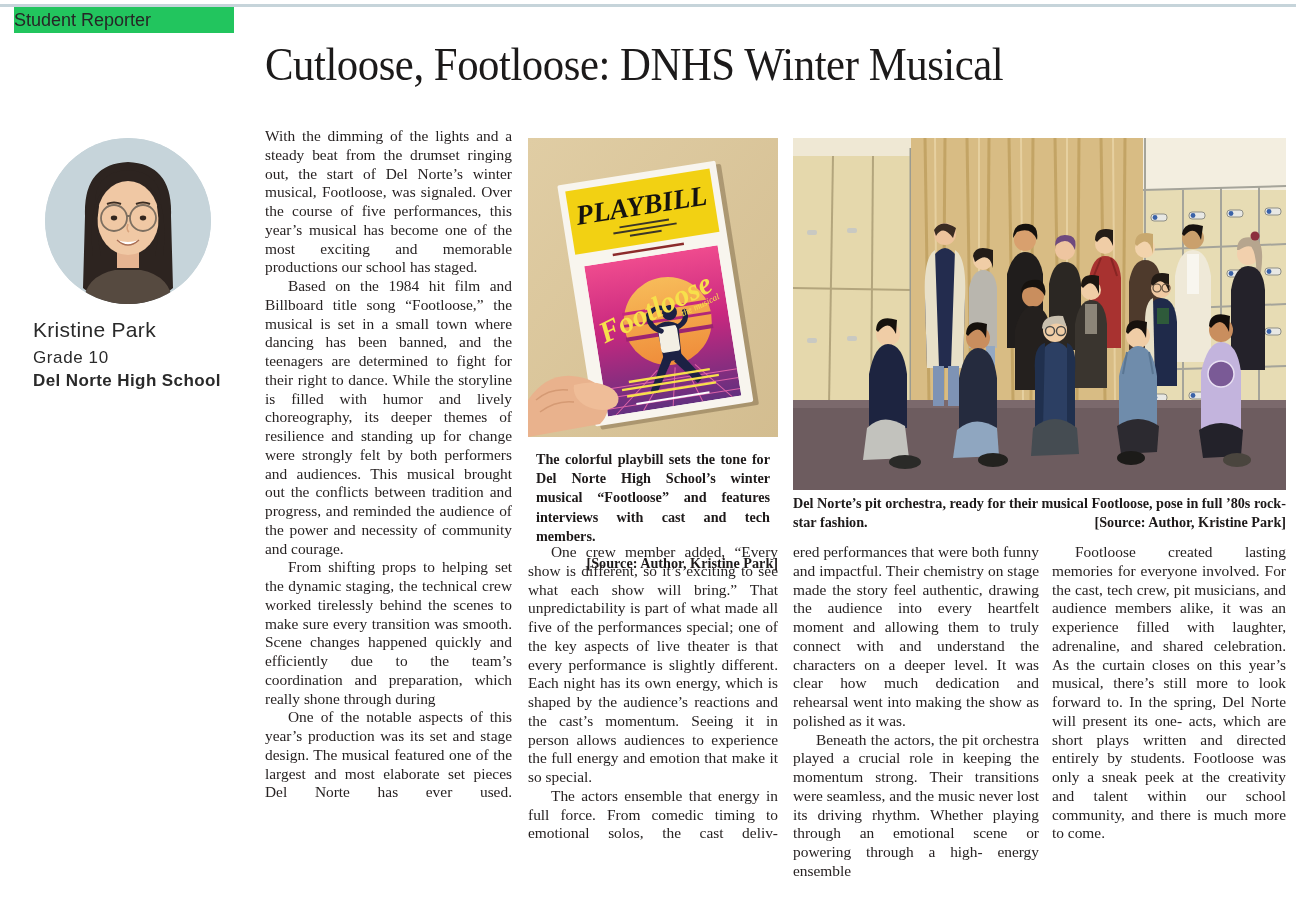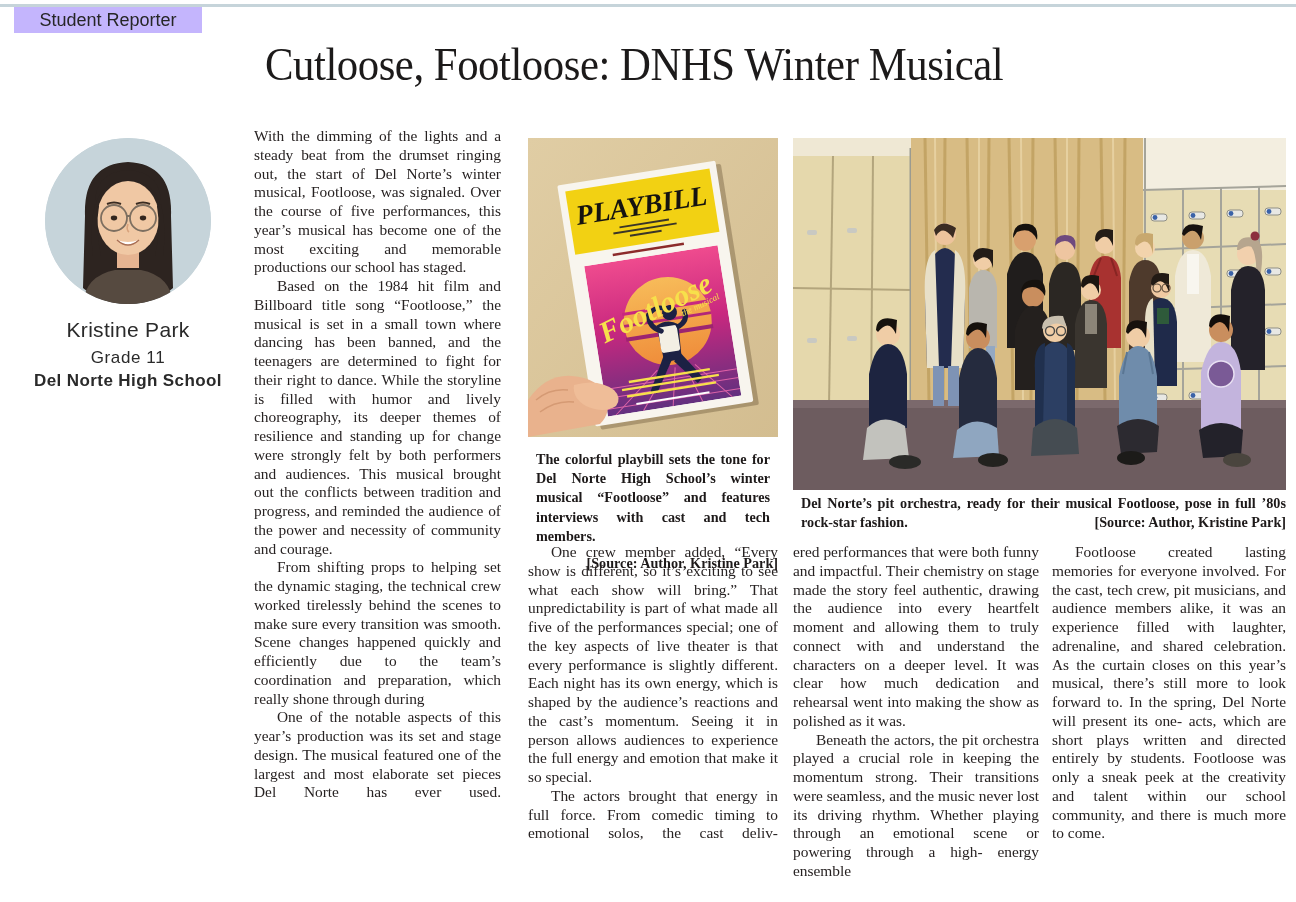--- a/index.html
+++ b/index.html
@@ -2,53 +2,53 @@
 <html><head>
 <meta charset="utf-8">
 <style>
   html,body{margin:0;padding:0;}
   body{
     width:1296px;height:902px;position:relative;background:#ffffff;
     font-family:"Liberation Serif", serif;color:#272222;overflow:hidden;
   }
   .topline{position:absolute;left:0;top:4px;width:1296px;height:3px;background:#c6d4da;}
   .kicker{
-    position:absolute;left:14px;top:7px;width:188px;height:26px;background:#c4b5fd;
+    position:absolute;left:14px;top:7px;width:220px;height:26px;background:#22c55e;
     font-family:"Liberation Sans",sans-serif;font-size:18px;line-height:26px;
-    text-align:center;color:#262626;
+    color:#262626;
   }
   h1.title{
     position:absolute;left:265px;top:38px;margin:0;font-weight:normal;
     font-size:46px;color:#1c1a1a;white-space:nowrap;
     transform:scaleX(.93);transform-origin:left center;letter-spacing:-.5px;
   }
   
-  .author{position:absolute;left:33px;top:138px;width:190px;text-align:center;
+  .author{position:absolute;left:33px;top:138px;width:190px;text-align:left;
     font-family:"Liberation Sans",sans-serif;color:#2a2a2a;}
   .avatar{width:166px;height:166px;margin:0 auto;border-radius:50%;overflow:hidden;background:#c6d4da;}
   .author-name{margin-top:14px;font-size:21px;letter-spacing:.3px;}
   .author-grade{margin-top:6px;font-size:17px;letter-spacing:.6px;}
   .author-school{margin-top:3px;font-size:17px;letter-spacing:.4px;white-space:nowrap;font-weight:bold;}
   
   .body-col{position:absolute;font-size:15.4px;line-height:18.75px;text-align:justify;overflow:hidden;}
   .body-col p{margin:0;}
   .body-col p.ind{text-indent:23px;}
   .body-col.cont p:last-child{text-align-last:justify;}
-  #col1{left:254px;top:127px;width:247px;height:775px;}
+  #col1{left:265px;top:127px;width:247px;height:775px;}
   #col2{left:528px;top:543px;width:250px;height:359px;}
   #col3{left:793px;top:543px;width:246px;height:359px;}
   #col4{left:1052px;top:543px;width:234px;height:359px;}
   
   .fig1{position:absolute;left:528px;top:138px;width:250px;height:299px;overflow:hidden;}
   .fig2{position:absolute;left:793px;top:138px;width:493px;height:352px;overflow:hidden;}
   .cap{font-weight:bold;font-size:14.2px;line-height:19.2px;text-align:justify;color:#1d1919;}
   .cap1{position:absolute;left:528px;top:442px;width:250px;}
   .cap1 .cap-src{text-align:right;text-align-last:right;}
   .cap2{position:absolute;left:793px;top:494px;width:493px;padding-bottom:0;}
-  .cap2 .gwrap{position:relative;margin-left:8px;}
+  .cap2 .gwrap{position:relative;}
   .cap2 .cap-src{position:absolute;right:0;bottom:0;background:#fff;padding-left:8px;}
 </style>
 </head>
 <body>
 
 <div class="topline"></div>
 <div class="kicker">Student Reporter</div>
 <h1 class="title">Cutloose, Footloose: DNHS Winter Musical</h1>
 
 <aside class="author">
@@ -74,21 +74,21 @@
       <ellipse cx="69" cy="80" rx="3.2" ry="2.4" fill="#33261e"></ellipse>
       <ellipse cx="98" cy="80" rx="3.2" ry="2.4" fill="#33261e"></ellipse>
       <path d="M62 66 Q69 63 76 66" stroke="#3a2c22" stroke-width="2" fill="none"></path>
       <path d="M91 66 Q98 63 105 66" stroke="#3a2c22" stroke-width="2" fill="none"></path>
       <path d="M83 86 Q81 92 84 94" stroke="#d9a37c" stroke-width="1.6" fill="none"></path>
       <path d="M72 102 Q83 112 94 102 Q83 106 72 102 Z" fill="#fff"></path>
       <path d="M72 102 Q83 112 94 102" stroke="#a96f54" stroke-width="1.4" fill="none"></path>
     </svg>
   </div>
   <div class="author-name">Kristine Park</div>
-  <div class="author-grade">Grade 11</div>
+  <div class="author-grade">Grade 10</div>
   <div class="author-school">Del Norte High School</div>
 </aside>
 
 <div class="body-col cont" id="col1">
     <p>With the dimming of the lights and a steady beat from the drumset ringing out, the start of Del Norte’s winter musical, Footloose, was signaled. Over the course of five performances, this year’s musical has become one of the most exciting and memorable productions our school has staged.</p>
     <p class="ind">Based on the 1984 hit film and Billboard title song “Footloose,” the musical is set in a small town where dancing has been banned, and the teenagers are determined to fight for their right to dance. While the storyline is filled with humor and lively choreography, its deeper themes of resilience and standing up for change were strongly felt by both performers and audiences. This musical brought out the conflicts between tradition and progress, and reminded the audience of the power and necessity of community and courage.</p>
     <p class="ind">From shifting props to helping set the dynamic staging, the technical crew worked tirelessly behind the scenes to make sure every transition was smooth. Scene changes happened quickly and efficiently due to the team’s coordination and preparation, which really shone through during</p>
     <p class="ind">One of the notable aspects of this year’s production was its set and stage design. The musical featured one of the largest and most elaborate set pieces Del Norte has ever used.</p>
   </div>
 
@@ -177,21 +177,21 @@
   </svg>
 </figure>
 
 <div class="cap cap1">
   <p style="margin:8px">The colorful playbill sets the tone for Del Norte High School’s winter musical “Footloose” and features interviews with cast and tech members.</p>
   <div class="cap-src">[Source: Author, Kristine Park]</div>
 </div>
 
 <div class="body-col cont" id="col2">
     <p class="ind">One crew member added, “Every show is different, so it’s exciting to see what each show will bring.” That unpredictability is part of what made all five of the performances special; one of the key aspects of live theater is that every performance is slightly different. Each night has its own energy, which is shaped by the audience’s reactions and the cast’s momentum. Seeing it in person allows audiences to experience the full energy and emotion that make it so special.</p>
-    <p class="ind">The actors brought that energy in full force. From comedic timing to emotional solos, the cast deliv-</p>
+    <p class="ind">The actors ensemble that energy in full force. From comedic timing to emotional solos, the cast deliv-</p>
   </div>
 
 <figure class="fig2" style="margin:0">
   <svg width="493" height="352" viewBox="0 0 493 352">
 
     <rect width="493" height="352" fill="#efe8d4"></rect>
 
     <g>
       <rect x="0" y="18" width="118" height="250" fill="#e5d8ac"></rect>
       <line x1="40" y1="18" x2="36" y2="268" stroke="#b3a57d" stroke-width="2"></line>

